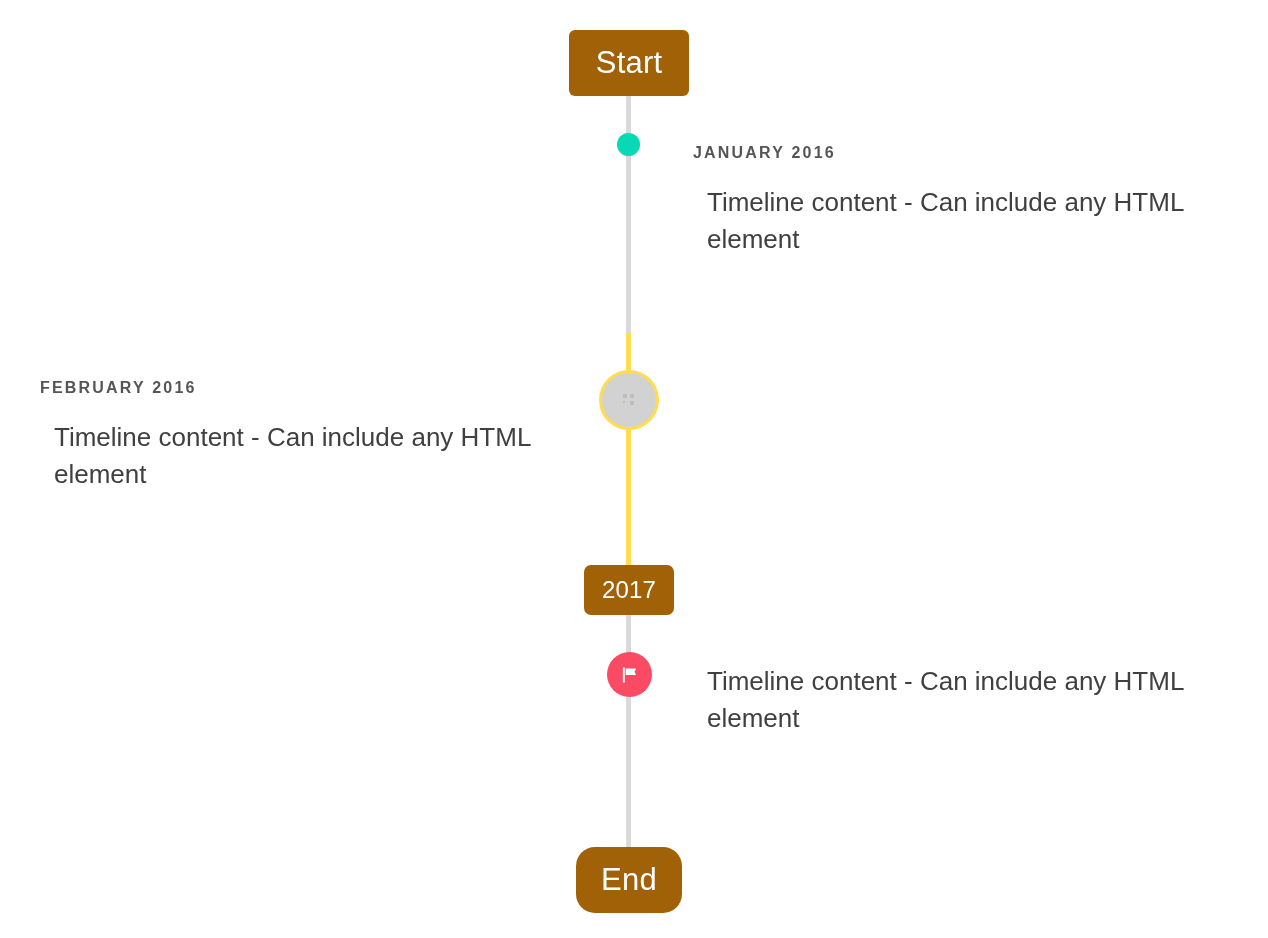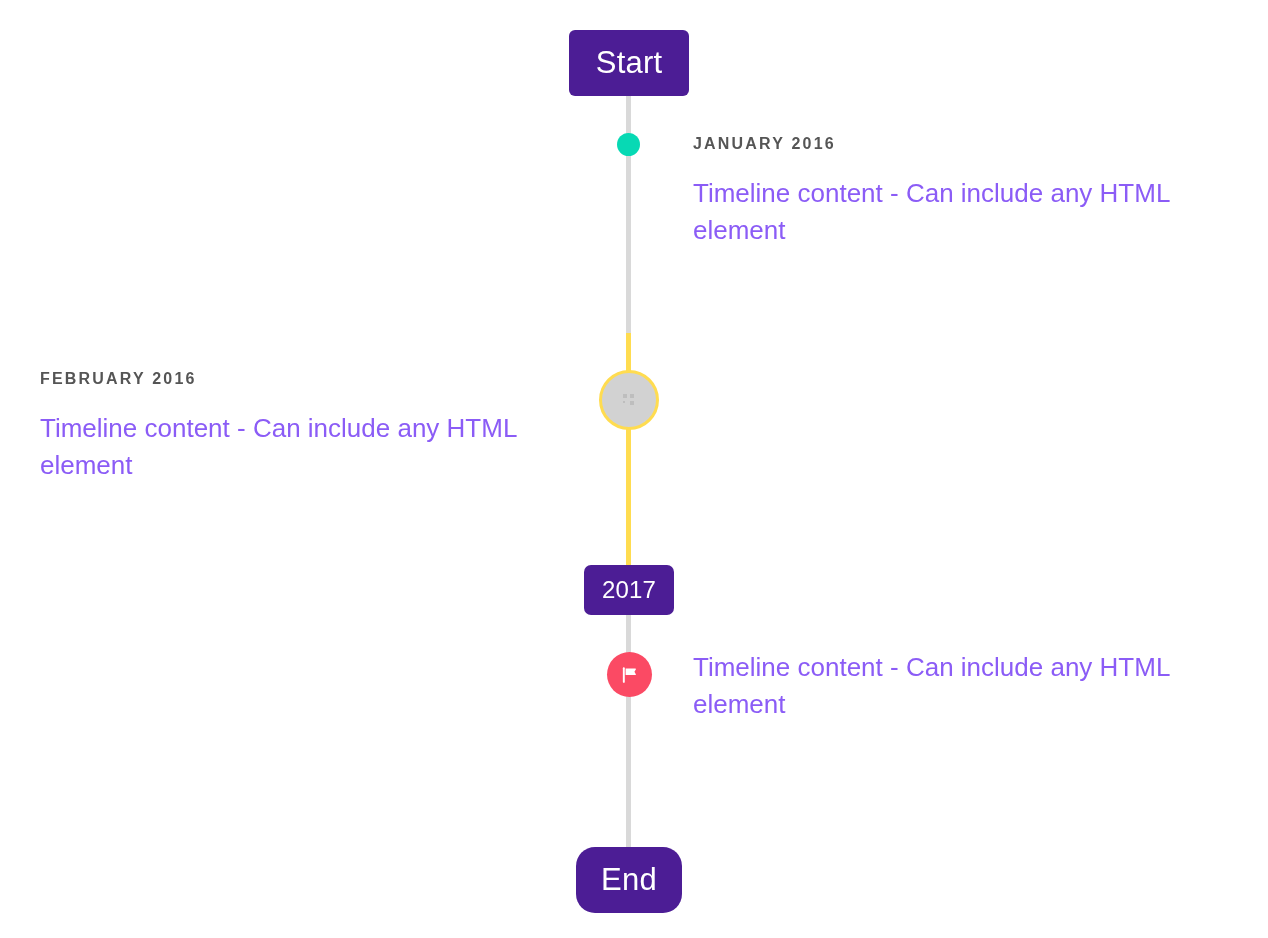--- a/index.html
+++ b/index.html
@@ -29,21 +29,21 @@
     left: 626px;
     border-radius: 0;
   }
   .spine-gray-top   { top: 95px;  height: 242px; background: #d9d9d9; }
   .spine-yellow     { top: 333px; height: 232px; background: #ffdc50; }
   .spine-gray-bottom{ top: 615px; height: 240px; background: #d9d9d9; }
 
   
   .badge {
     position: absolute;
-    background: #4c1d95;
+    background: #a16207;
     color: #ffffff;
     border-radius: 6px;
     display: flex;
     align-items: center;
     justify-content: center;
     font-weight: 400;
     z-index: 5;
     letter-spacing: 0.2px;
   }
   .badge-start {
@@ -105,28 +105,28 @@
   .entry-feb { top: 366px; }
   .entry-mar { top: 649px; }
 
   .entry-date {
     font-size: 16px;
     font-weight: 700;
     letter-spacing: 2.2px;
     color: #555555;
     text-transform: uppercase;
     line-height: 1.2;
-    margin: 3px 0 22px 0;
+    margin: 12px 0 22px 0;
   }
   .entry-body {
     font-size: 26px;
     font-weight: 300;
-    color: #8b5cf6;
+    color: #404040;
     line-height: 1.42;
-    margin: 0;
+    margin: 14px;
   }
 </style>
 </head>
 <body>
 
 <div class="timeline">
 
   <div class="spine spine-gray-top"></div>
   <div class="spine spine-yellow"></div>
   <div class="spine spine-gray-bottom"></div>

